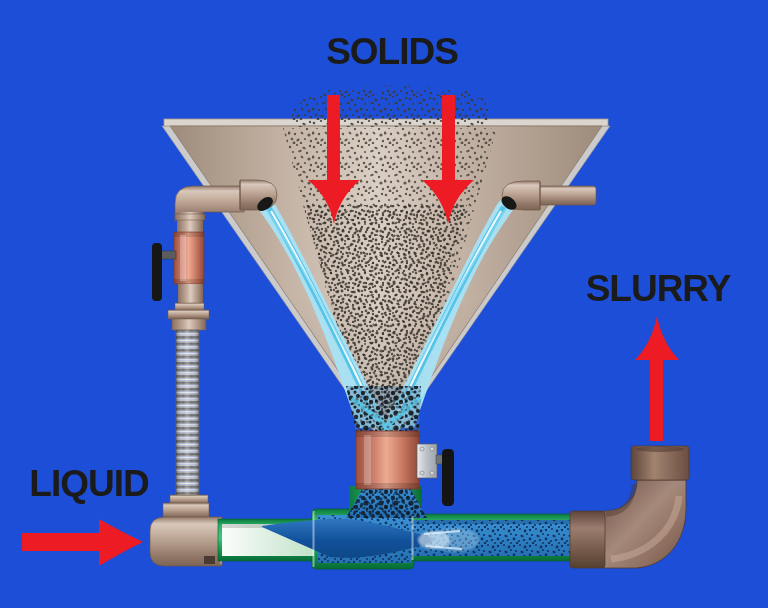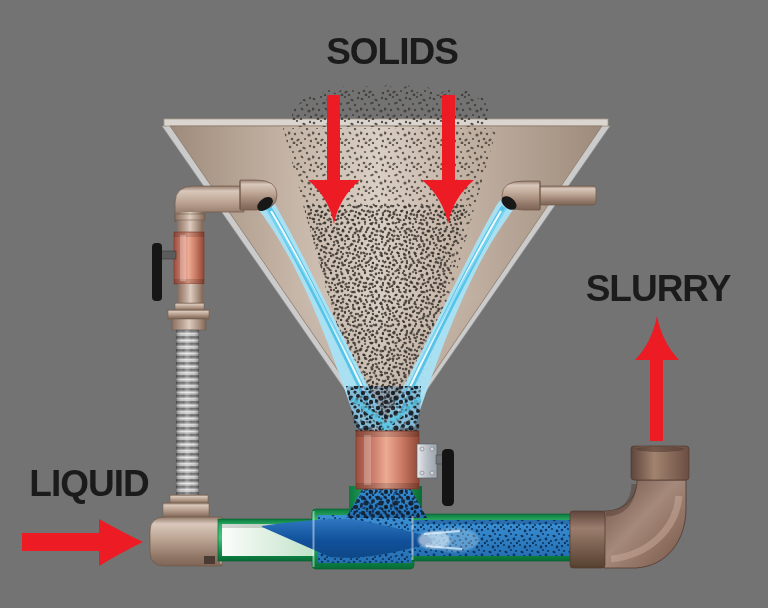--- a/index.html
+++ b/index.html
@@ -1,16 +1,16 @@
 <!DOCTYPE html>
 <html><head>
 <meta charset="utf-8">
 <style>
   html,body{margin:0;padding:0;background:#fff;}
-  .stage{position:relative;width:768px;height:608px;background:#737373;overflow:hidden;}
+  .stage{position:relative;width:768px;height:608px;background:#1d4ed8;overflow:hidden;}
   svg{position:absolute;left:0;top:0;}
   .lbl{
     font-family:"Liberation Sans","DejaVu Sans",sans-serif;
     font-weight:bold;font-size:37px;letter-spacing:-1px;fill:#1B1B1B;
   }
 </style>
 </head>
 <body>
 
 <div class="stage">

